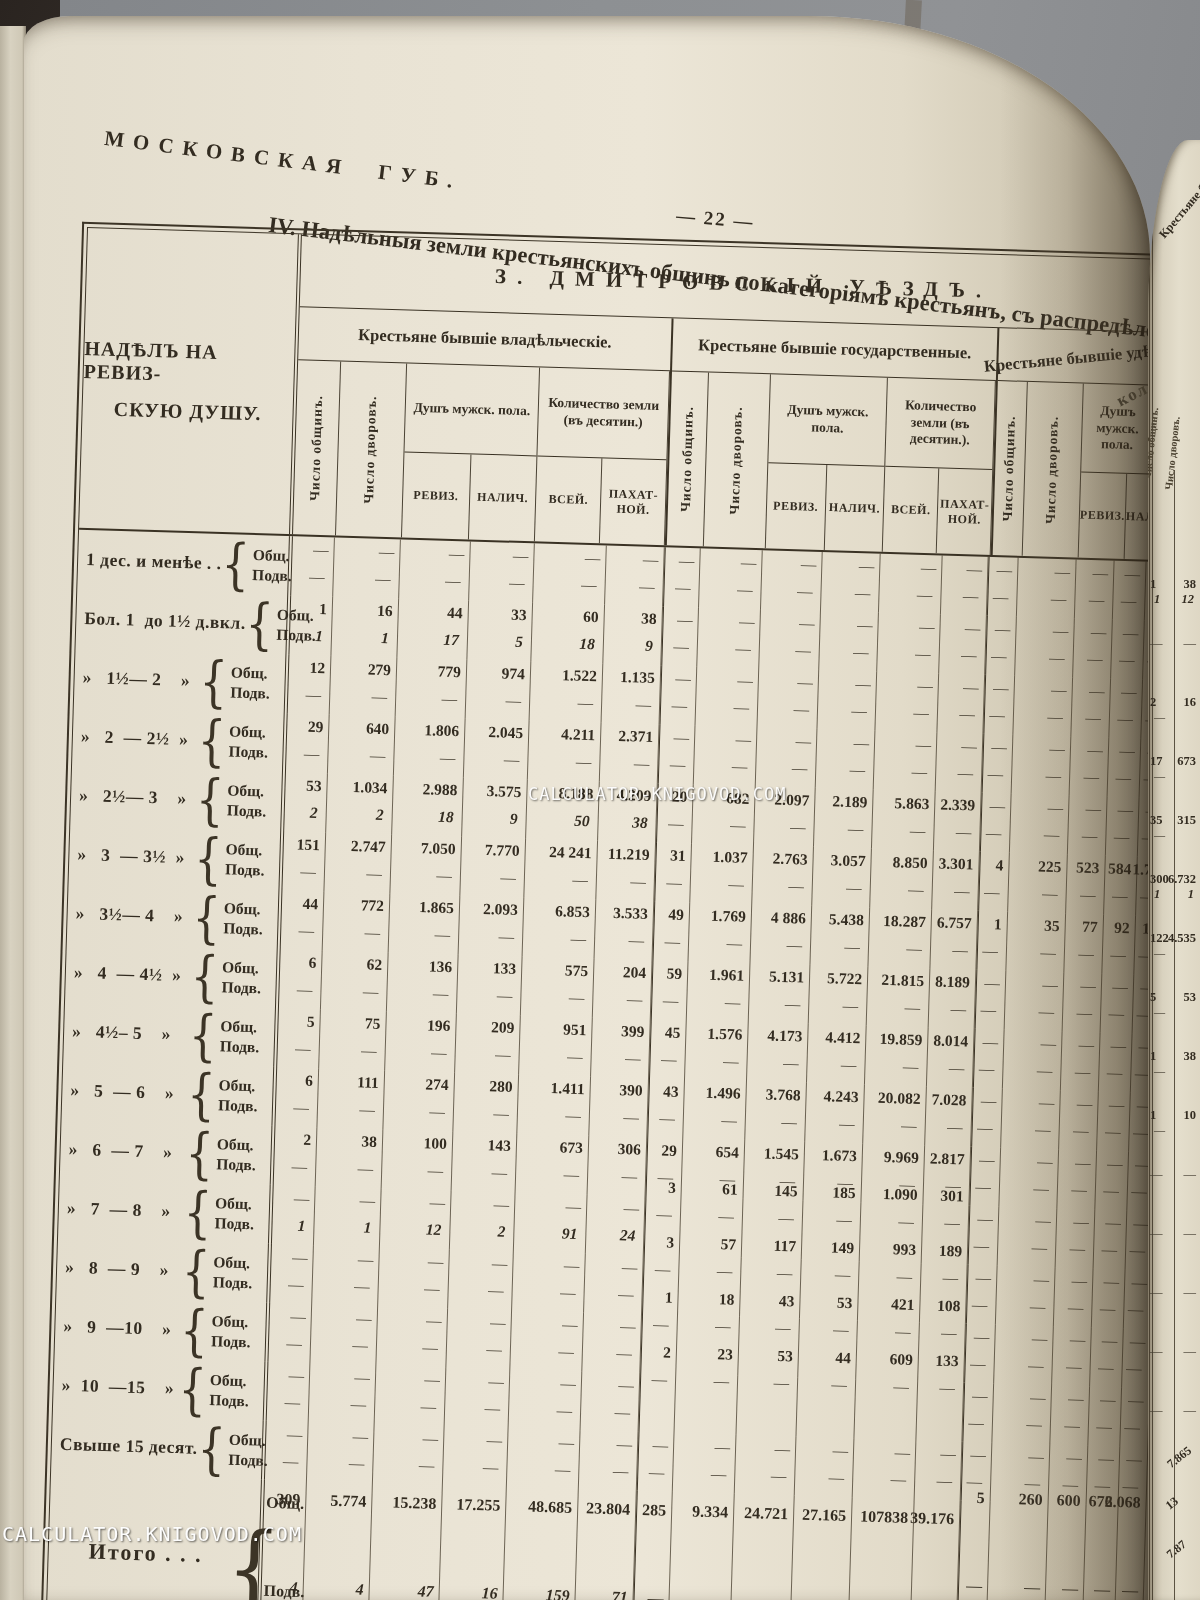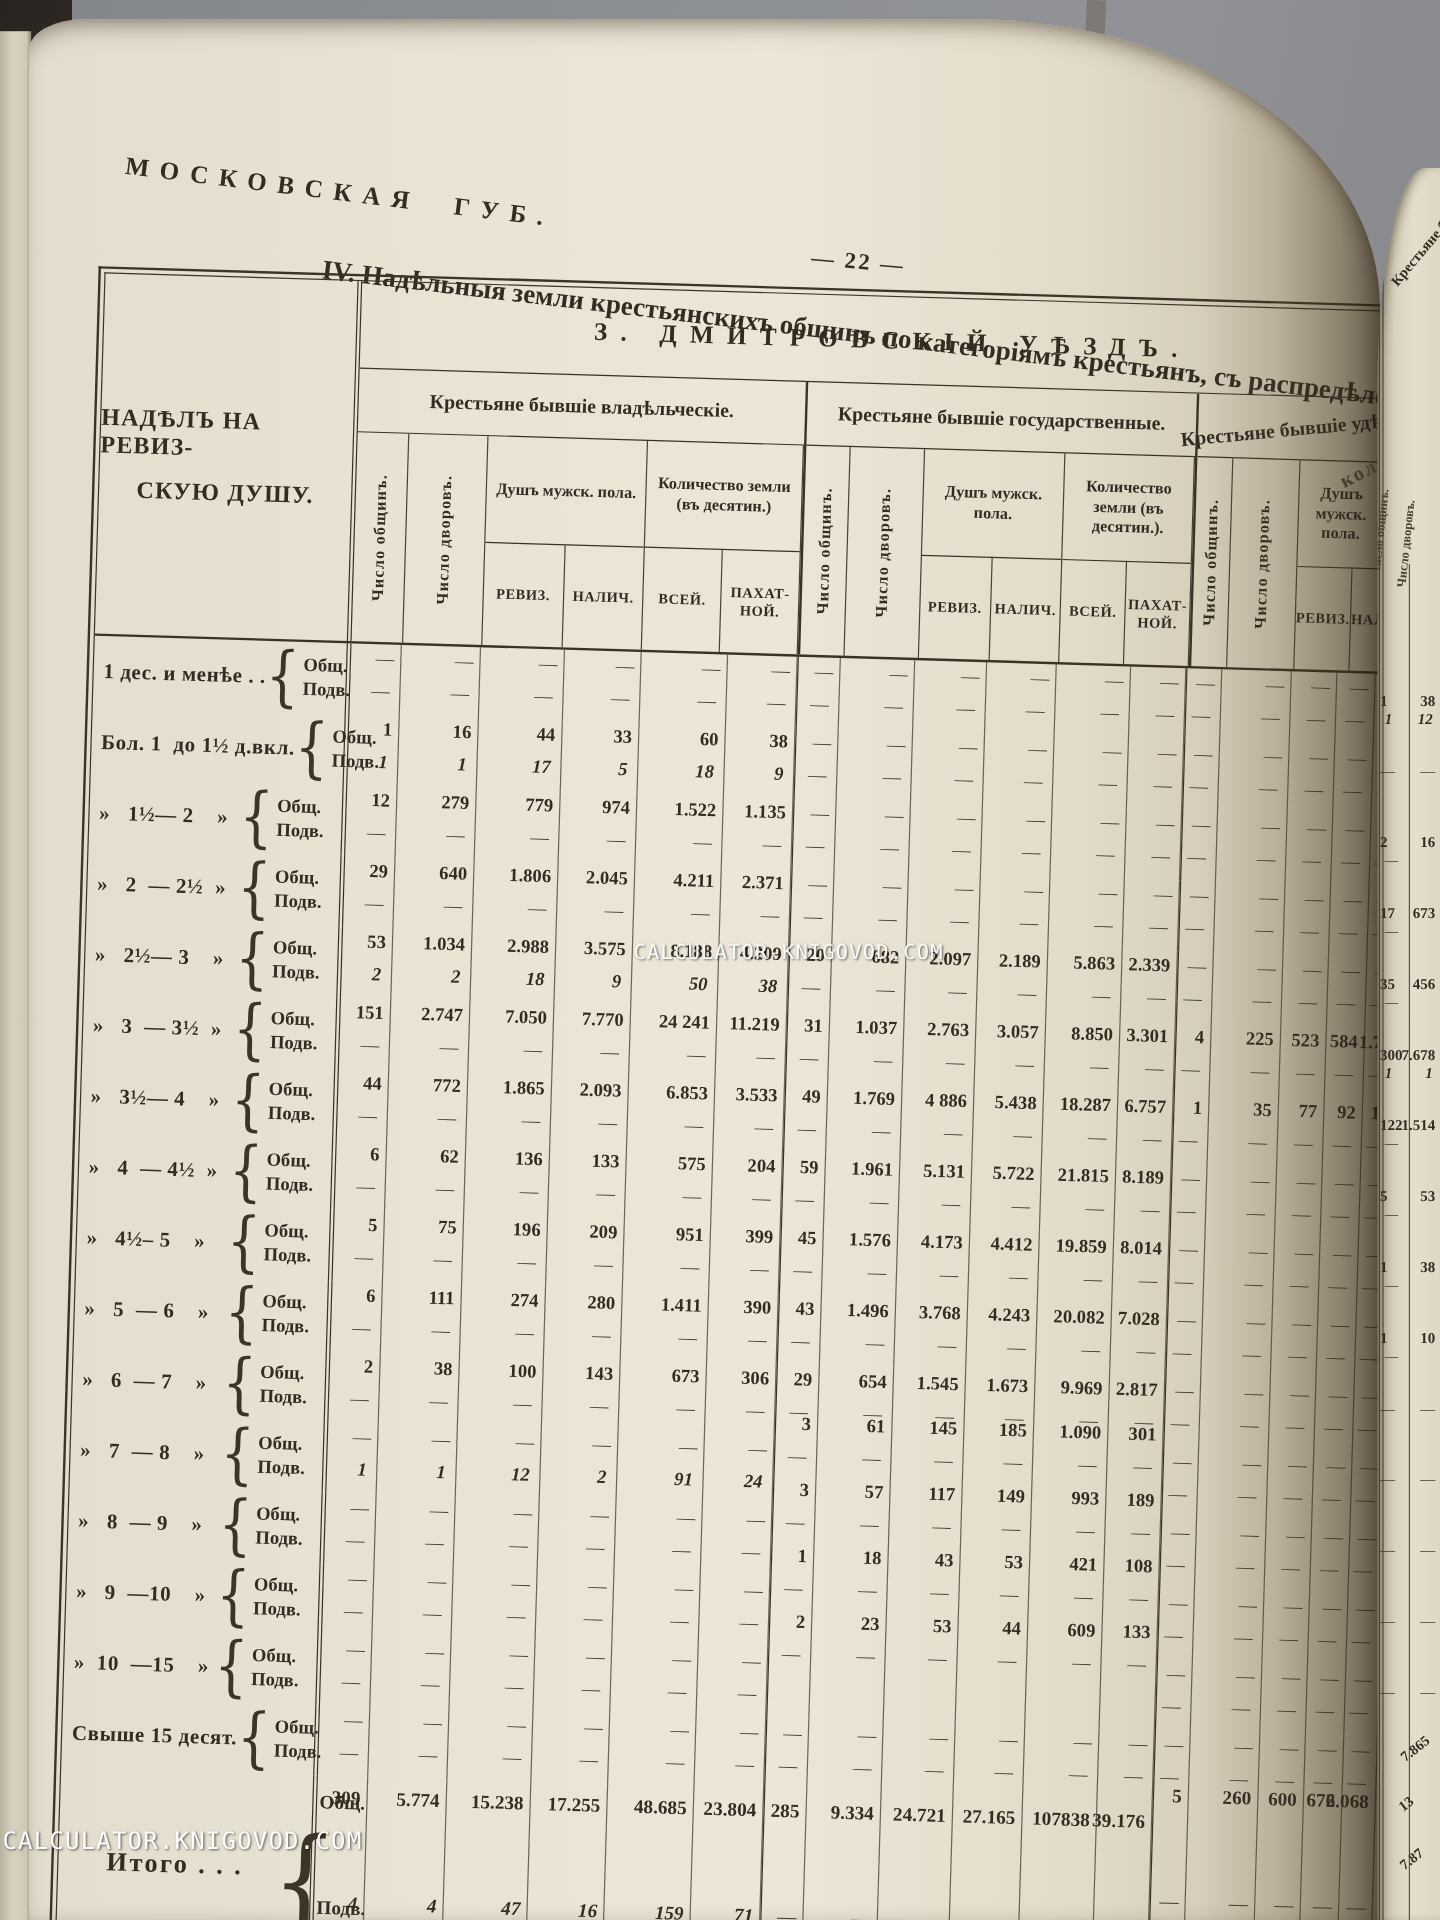--- a/index.html
+++ b/index.html
@@ -2139,33 +2139,33 @@
         <span class="sl-p2"></span>
       </div>
       <div class="sl-row" style="top: 614px;">
         <span class="sl-o1">17</span>
         <span class="sl-o2">673</span>
         <span class="sl-p1 dash">—</span>
         <span class="sl-p2"></span>
       </div>
       <div class="sl-row" style="top: 673px;">
         <span class="sl-o1">35</span>
-        <span class="sl-o2">456</span>
+        <span class="sl-o2">315</span>
         <span class="sl-p1 dash">—</span>
         <span class="sl-p2"></span>
       </div>
       <div class="sl-row" style="top: 732px;">
         <span class="sl-o1">300</span>
-        <span class="sl-o2">7.678</span>
+        <span class="sl-o2">6.732</span>
         <span class="sl-p1">1</span>
         <span class="sl-p2">1</span>
       </div>
       <div class="sl-row" style="top: 791px;">
         <span class="sl-o1">122</span>
-        <span class="sl-o2">1.514</span>
+        <span class="sl-o2">4.535</span>
         <span class="sl-p1 dash">—</span>
         <span class="sl-p2"></span>
       </div>
       <div class="sl-row" style="top: 850px;">
         <span class="sl-o1">5</span>
         <span class="sl-o2">53</span>
         <span class="sl-p1 dash">—</span>
         <span class="sl-p2"></span>
       </div>
       <div class="sl-row" style="top: 909px;">

